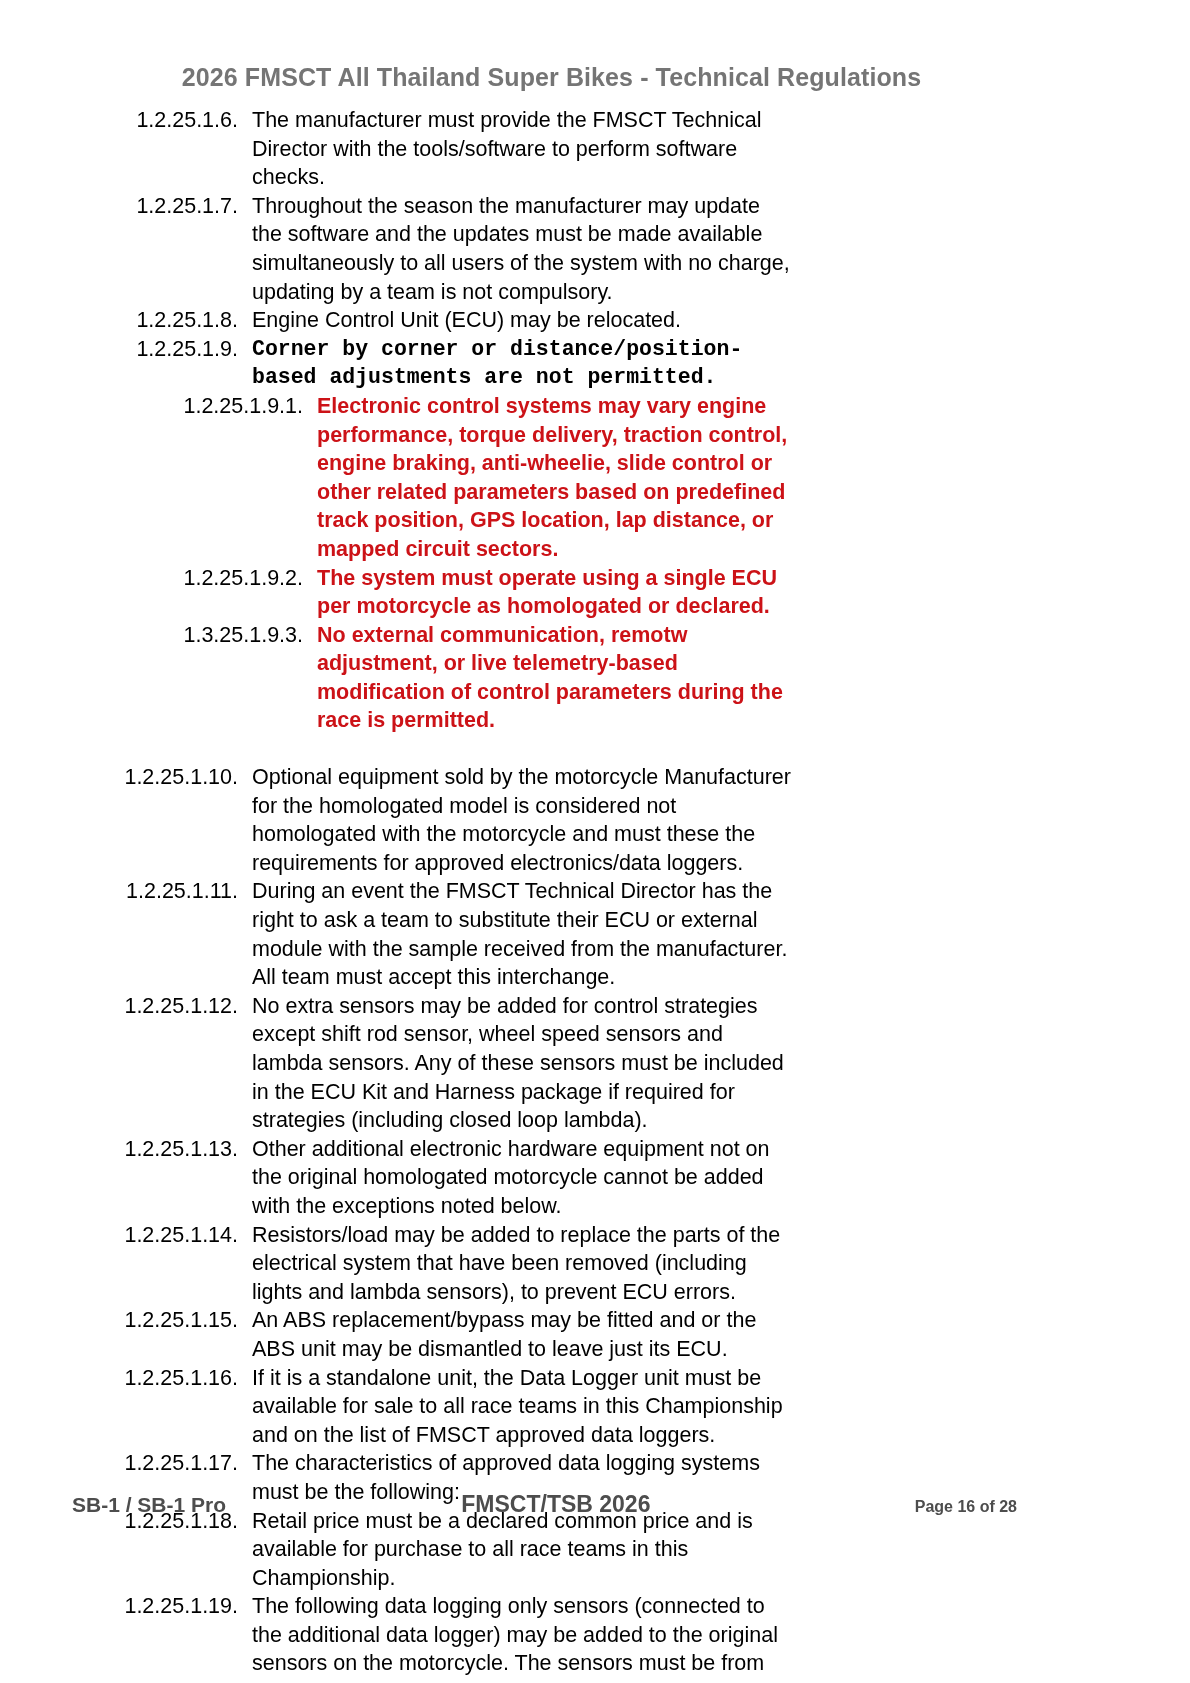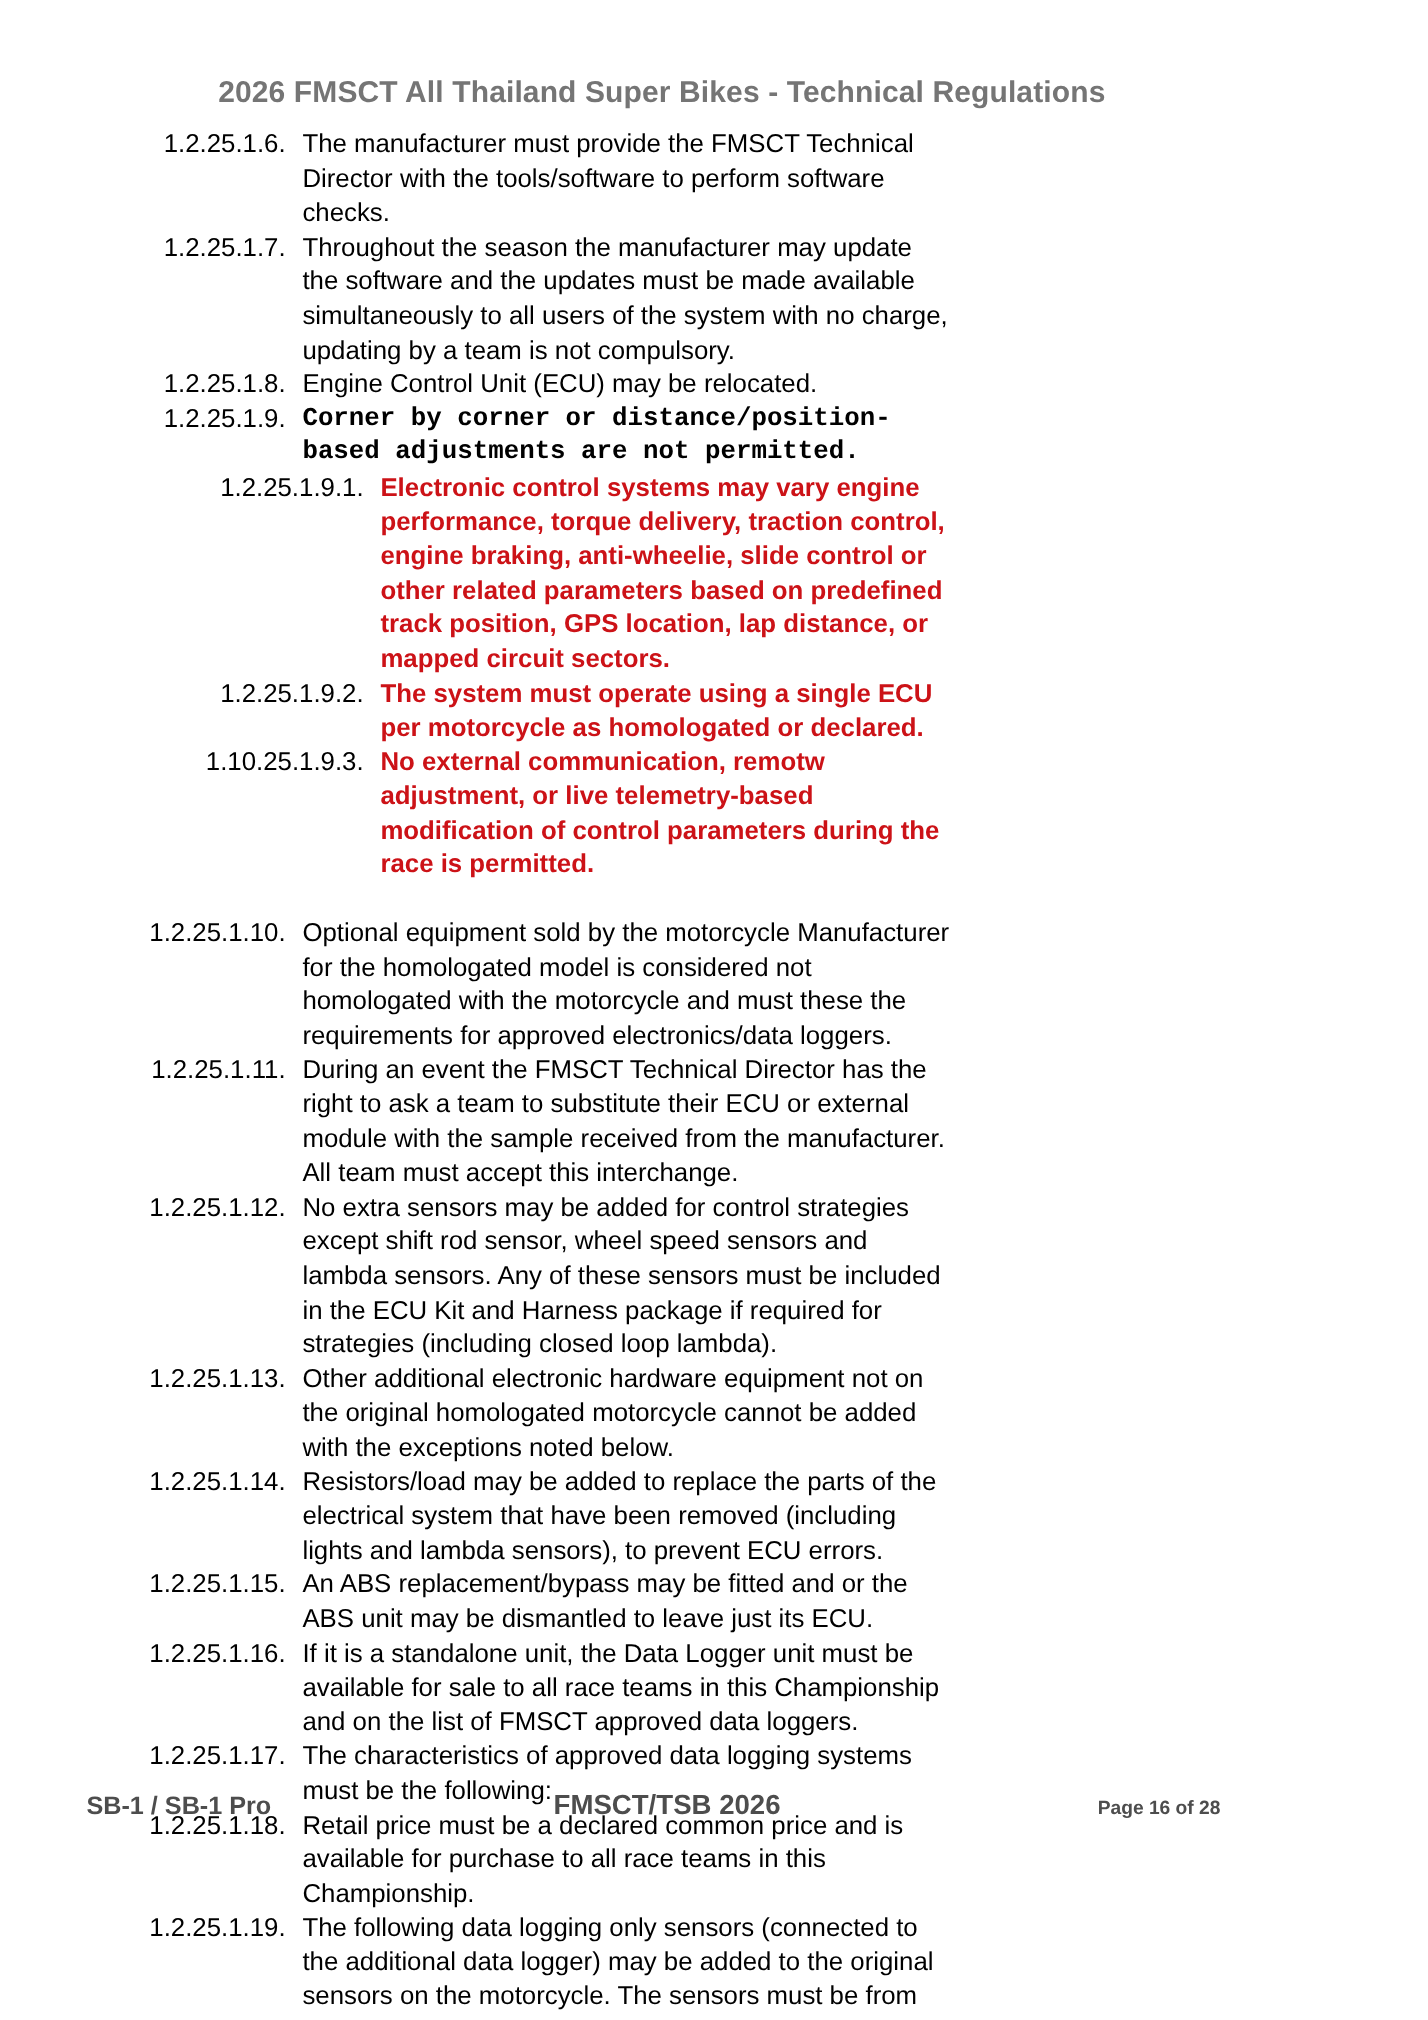--- a/index.html
+++ b/index.html
@@ -135,21 +135,21 @@
       </div>
       <div class="clause lvl2">
         <div class="num">1.2.25.1.9.1.</div>
         <div class="txt red">Electronic control systems may vary engine performance, torque delivery, traction control, engine braking, anti-wheelie, slide control or other related parameters based on predefined track position, GPS location, lap distance, or mapped circuit sectors.</div>
       </div>
       <div class="clause lvl2">
         <div class="num">1.2.25.1.9.2.</div>
         <div class="txt red">The system must operate using a single ECU per motorcycle as homologated or declared.</div>
       </div>
       <div class="clause lvl2">
-        <div class="num">1.10.25.1.9.3.</div>
+        <div class="num">1.3.25.1.9.3.</div>
         <div class="txt red">No external communication, remotw adjustment, or live telemetry-based modification of control parameters during the race is permitted.</div>
       </div>
       <div class="gap"></div>
       <div class="clause lvl1">
         <div class="num">1.2.25.1.10.</div>
         <div class="txt">Optional equipment sold by the motorcycle Manufacturer for the homologated model is considered not homologated with the motorcycle and must these the requirements for approved electronics/data loggers.</div>
       </div>
       <div class="clause lvl1">
         <div class="num">1.2.25.1.11.</div>
         <div class="txt">During an event the FMSCT Technical Director has the right to ask a team to substitute their ECU or external module with the sample received from the manufacturer. All team must accept this interchange.</div>

